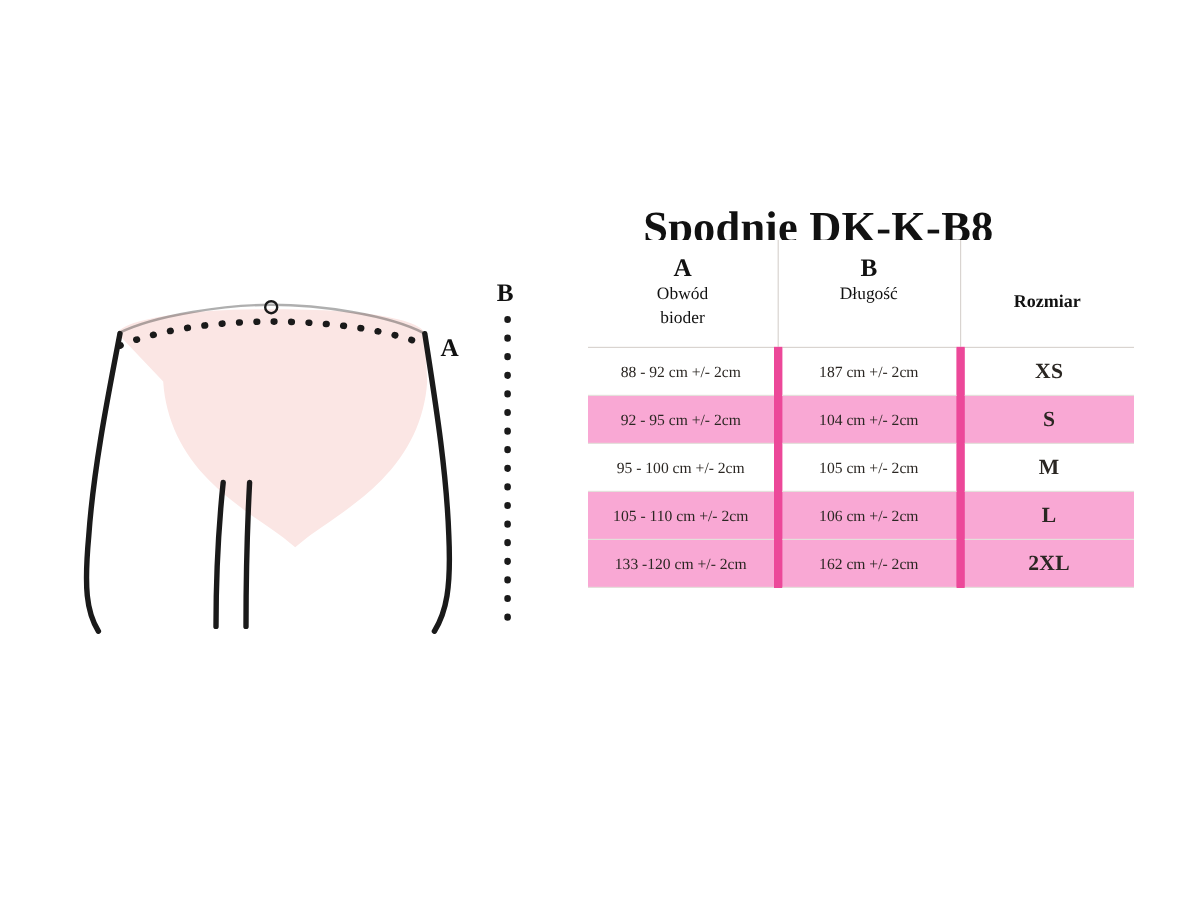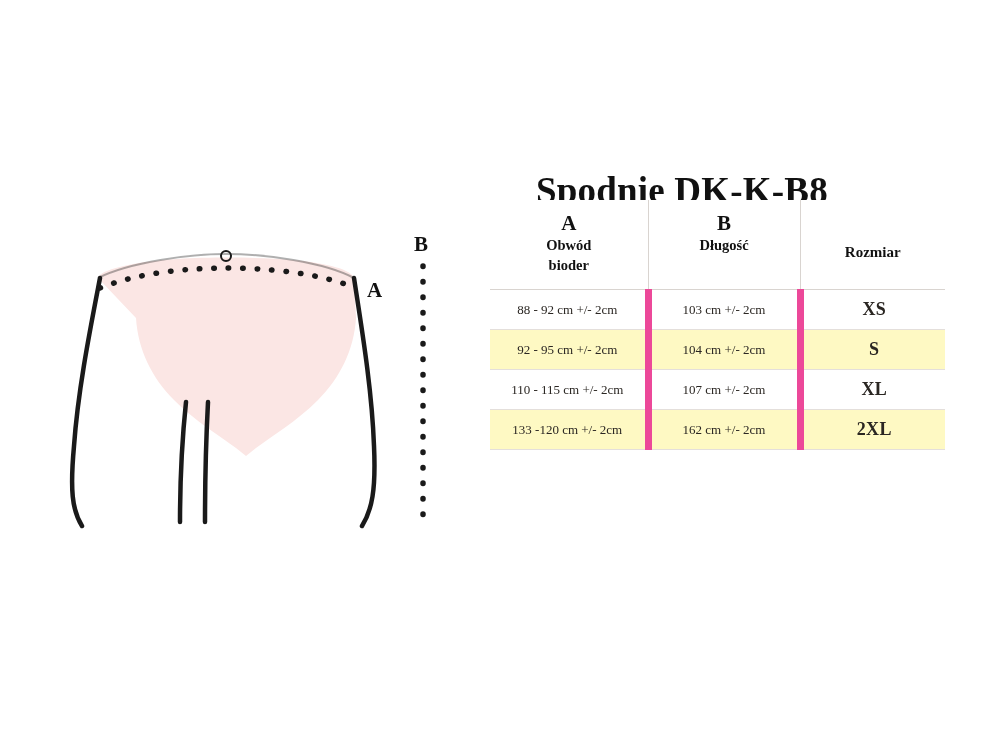--- a/index.html
+++ b/index.html
@@ -89,42 +89,42 @@
   #size-table th:last-child { border-right: none; }
 
   .head-letter {
     font-size: 21px;
     font-weight: bold;
     line-height: 1.25;
     color: #111111;
   }
   .head-word {
     font-size: 14.5px;
-    font-weight: bold;
+    font-weight: normal;
     line-height: 1.35;
     color: #111111;
   }
   .head-rozmiar {
     font-size: 15px;
     font-weight: bold;
     color: #111111;
     padding-top: 34px;
   }
 
   #size-table td {
     border-bottom: 1px solid #e4dfdb;
     border-right: 7px solid #ec4899;
     padding: 9px 6px;
     font-size: 13px;
     text-align: center;
     color: #2a2622;
     white-space: nowrap;
   }
   #size-table td:last-child { border-right: none; }
-  #size-table tr.alt td { background: #fef9c3; }
+  #size-table tr.alt td { background: #f9a8d4; }
   #size-table td.size-cell {
     font-weight: bold;
     font-size: 18px;
     letter-spacing: .3px;
     margin-left: 10px;
   }
 </style>
 </head>
 <body>
 
@@ -194,32 +194,37 @@
         <div class="head-word">Długość</div>
       </th>
       <th>
         <div class="head-rozmiar">Rozmiar</div>
       </th>
     </tr>
   </thead>
   <tbody>
     <tr>
       <td>88 - 92 cm +/- 2cm</td>
-      <td>103 cm +/- 2cm</td>
+      <td>187 cm +/- 2cm</td>
       <td class="size-cell">XS</td>
     </tr>
     <tr class="alt">
       <td>92 - 95 cm +/- 2cm</td>
       <td>104 cm +/- 2cm</td>
       <td class="size-cell">S</td>
     </tr>
     <tr>
-      <td>110 - 115 cm +/- 2cm</td>
-      <td>107 cm +/- 2cm</td>
-      <td class="size-cell">XL</td>
+      <td>95 - 100 cm +/- 2cm</td>
+      <td>105 cm +/- 2cm</td>
+      <td class="size-cell">M</td>
+    </tr>
+    <tr class="alt">
+      <td>105 - 110 cm +/- 2cm</td>
+      <td>106 cm +/- 2cm</td>
+      <td class="size-cell">L</td>
     </tr>
     <tr class="alt">
       <td>133 -120 cm +/- 2cm</td>
       <td>162 cm +/- 2cm</td>
       <td class="size-cell">2XL</td>
     </tr>
   </tbody>
 </table>
 
 </body></html>

